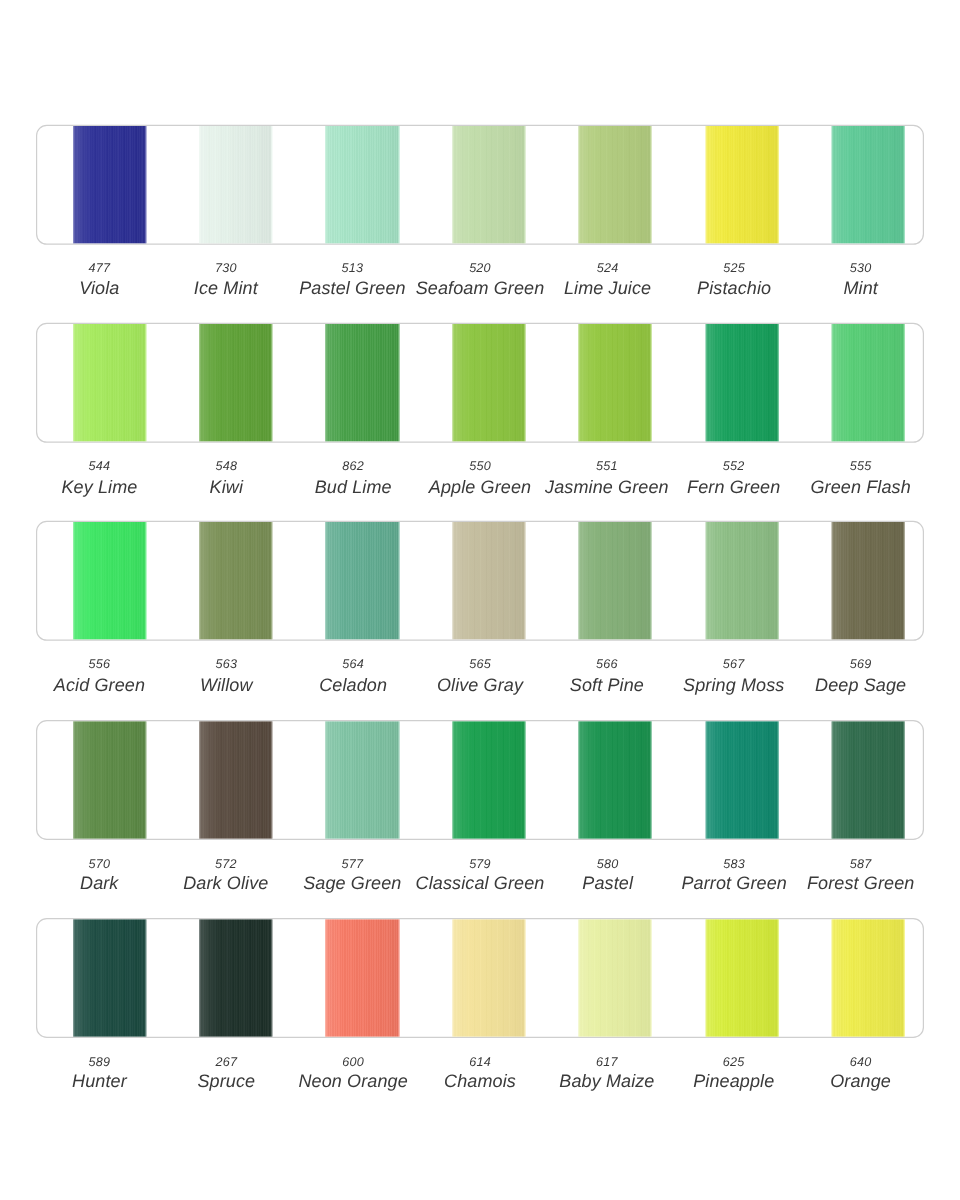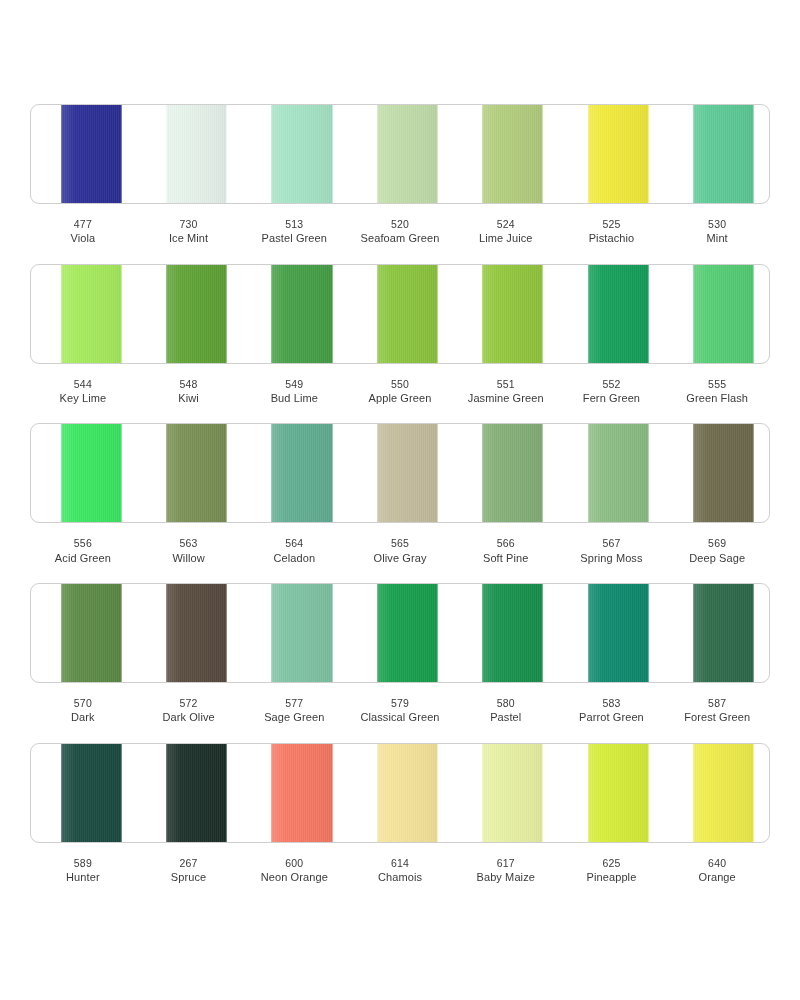--- a/index.html
+++ b/index.html
@@ -18,20 +18,21 @@
     position: relative;
   }
 
   #chart-sheet {
     position: absolute;
     left: 0;
     top: 0;
     width: 800px;
     height: 1000px;
     padding: 104px 30px 0 30px;
+    font-style: italic;
   }
 
   .swatch-row {
     width: 740px;
     margin: 0 0 0 0;
     position: relative;
   }
 
   
   .ribbon-strip {
@@ -93,21 +94,21 @@
     line-height: 1.38;
   }
   .swatch-code {
     display: block;
     font-size: 10.5px;
     letter-spacing: 0.2px;
     color: #3a3a3a;
   }
   .swatch-name {
     display: block;
-    font-size: 11px;
+    font-size: 15px;
     letter-spacing: 0.1px;
     color: #3a3a3a;
     white-space: nowrap;
   }
 </style>
 </head>
 <body>
 
 <div id="chart-sheet">
     <div class="swatch-row">
@@ -192,21 +193,21 @@
       <div class="label-row">
         <div class="label-cell">
           <span class="swatch-code">544</span>
           <span class="swatch-name">Key Lime</span>
         </div>
         <div class="label-cell">
           <span class="swatch-code">548</span>
           <span class="swatch-name">Kiwi</span>
         </div>
         <div class="label-cell">
-          <span class="swatch-code">549</span>
+          <span class="swatch-code">862</span>
           <span class="swatch-name">Bud Lime</span>
         </div>
         <div class="label-cell">
           <span class="swatch-code">550</span>
           <span class="swatch-name">Apple Green</span>
         </div>
         <div class="label-cell">
           <span class="swatch-code">551</span>
           <span class="swatch-name">Jasmine Green</span>
         </div>

